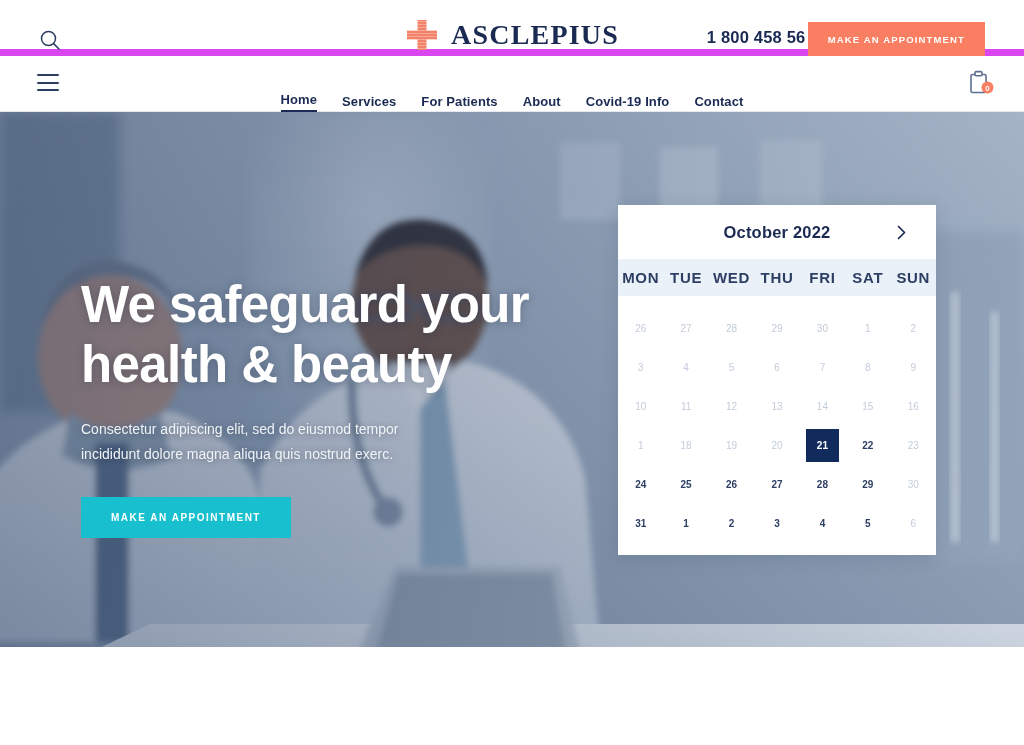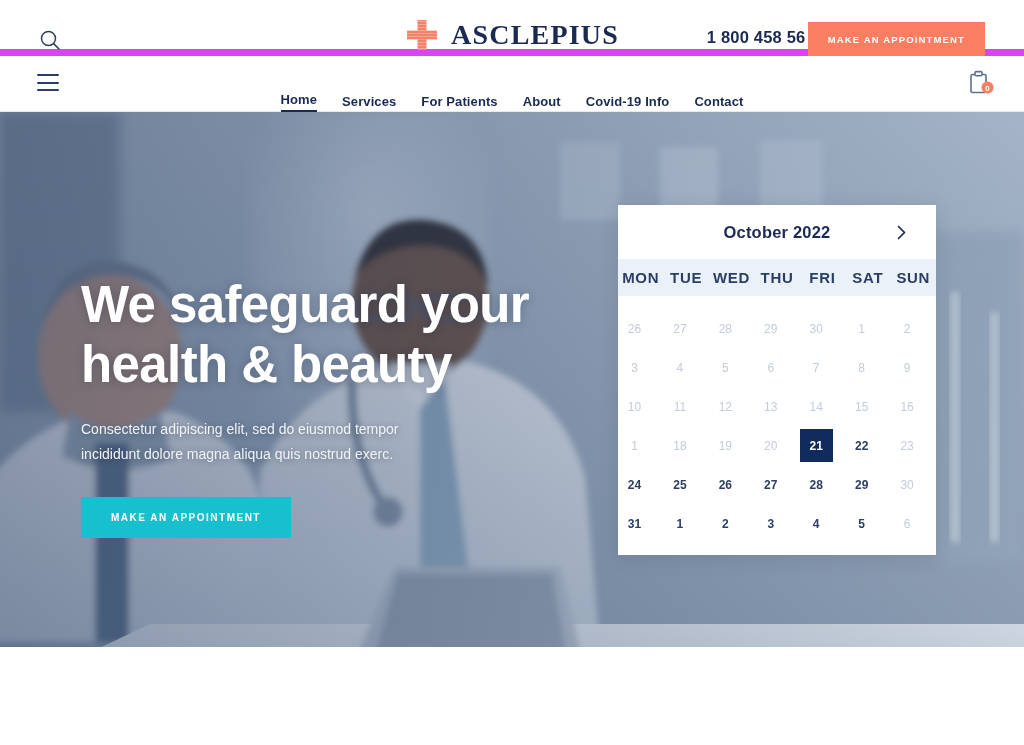--- a/index.html
+++ b/index.html
@@ -126,22 +126,22 @@
   }
   .cal-day {
     text-align: center; font-size: 15px; font-weight: 700;
     color: #2c3e63; letter-spacing: .7px;
   }
   .cal-grid {
     display: grid; grid-template-columns: repeat(7, 1fr);
     grid-auto-rows: 39px; padding-top: 13px;
   }
   .cell {
-    display: flex; align-items: center; justify-content: flex-start;
-    font-size: 12px; font-weight: 700; color: #2c3e63; cursor: pointer;
+    display: flex; align-items: center; justify-content: center;
+    font-size: 10px; font-weight: 700; color: #2c3e63; cursor: pointer;
   }
   .cell.muted { color: #c3ccda; font-weight: 400; cursor: default; }
   .cell .mark {
     width: 33px; height: 33px; display: flex;
     align-items: center; justify-content: center;
   }
   .cell.selected .mark { background: #112b5c; color: #fff; }
 </style>
 </head>
 <body>

